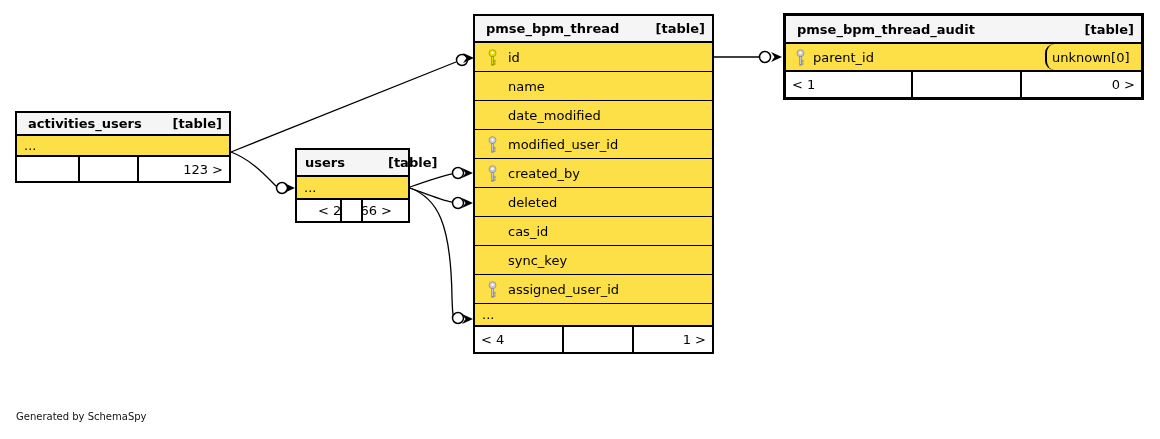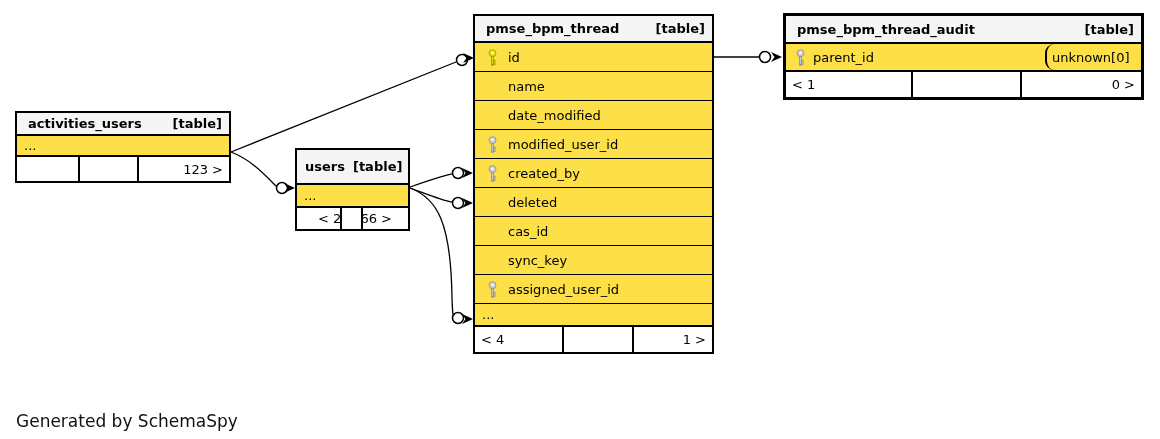--- a/index.html
+++ b/index.html
@@ -72,21 +72,21 @@
   
   #tbl-activities { left: 15px; top: 111px; width: 216px; }
   #tbl-activities .t-header { height: 23px; }
   #tbl-activities .t-row { height: 20px; }
   #tbl-activities .t-footer { height: 25px; }
   #tbl-activities .cell.c1 { width: 61px; }
   #tbl-activities .cell.c2 { width: 59px; }
   #tbl-activities .cell.c3 { flex: 1; padding-left: 36px; }
 
   #tbl-users { left: 295px; top: 148px; width: 115px; }
-  #tbl-users .t-header { height: 35px; padding: 0 8px; }
+  #tbl-users .t-header { height: 27px; padding: 0 8px; gap: 35px; }
   #tbl-users .t-row { height: 22px; }
   #tbl-users .t-footer { height: 22px; }
   #tbl-users .cell.c1 { width: 43px; padding-left: 21px; }
   #tbl-users .cell.c2 { width: 21px; }
   #tbl-users .cell.c3 { flex: 1; padding-right: 16px; }
 
   #tbl-thread { left: 473px; top: 14px; width: 241px; }
   #tbl-thread .t-header { height: 27px; gap: 17px; }
   #tbl-thread .t-row { height: 29px; }
   #tbl-thread .t-row.ellipsis-row { height: 22px; }
@@ -121,21 +121,21 @@
     pointer-events: none;
   }
   .rel-line { fill: none; stroke: #000000; stroke-width: 1.3px; }
   .rel-circle { fill: #ffffff; stroke: #000000; stroke-width: 1.5px; }
   .rel-arrow { fill: #000000; stroke: none; }
 
   #footer-note {
     position: absolute;
     left: 16px;
     top: 411px;
-    font-size: 17px;
+    font-size: 10px;
     color: #111111;
   }
 </style>
 </head>
 <body>
 
 <div id="canvas">
 
   <div class="db-table" id="tbl-activities">
     <div class="t-header">

